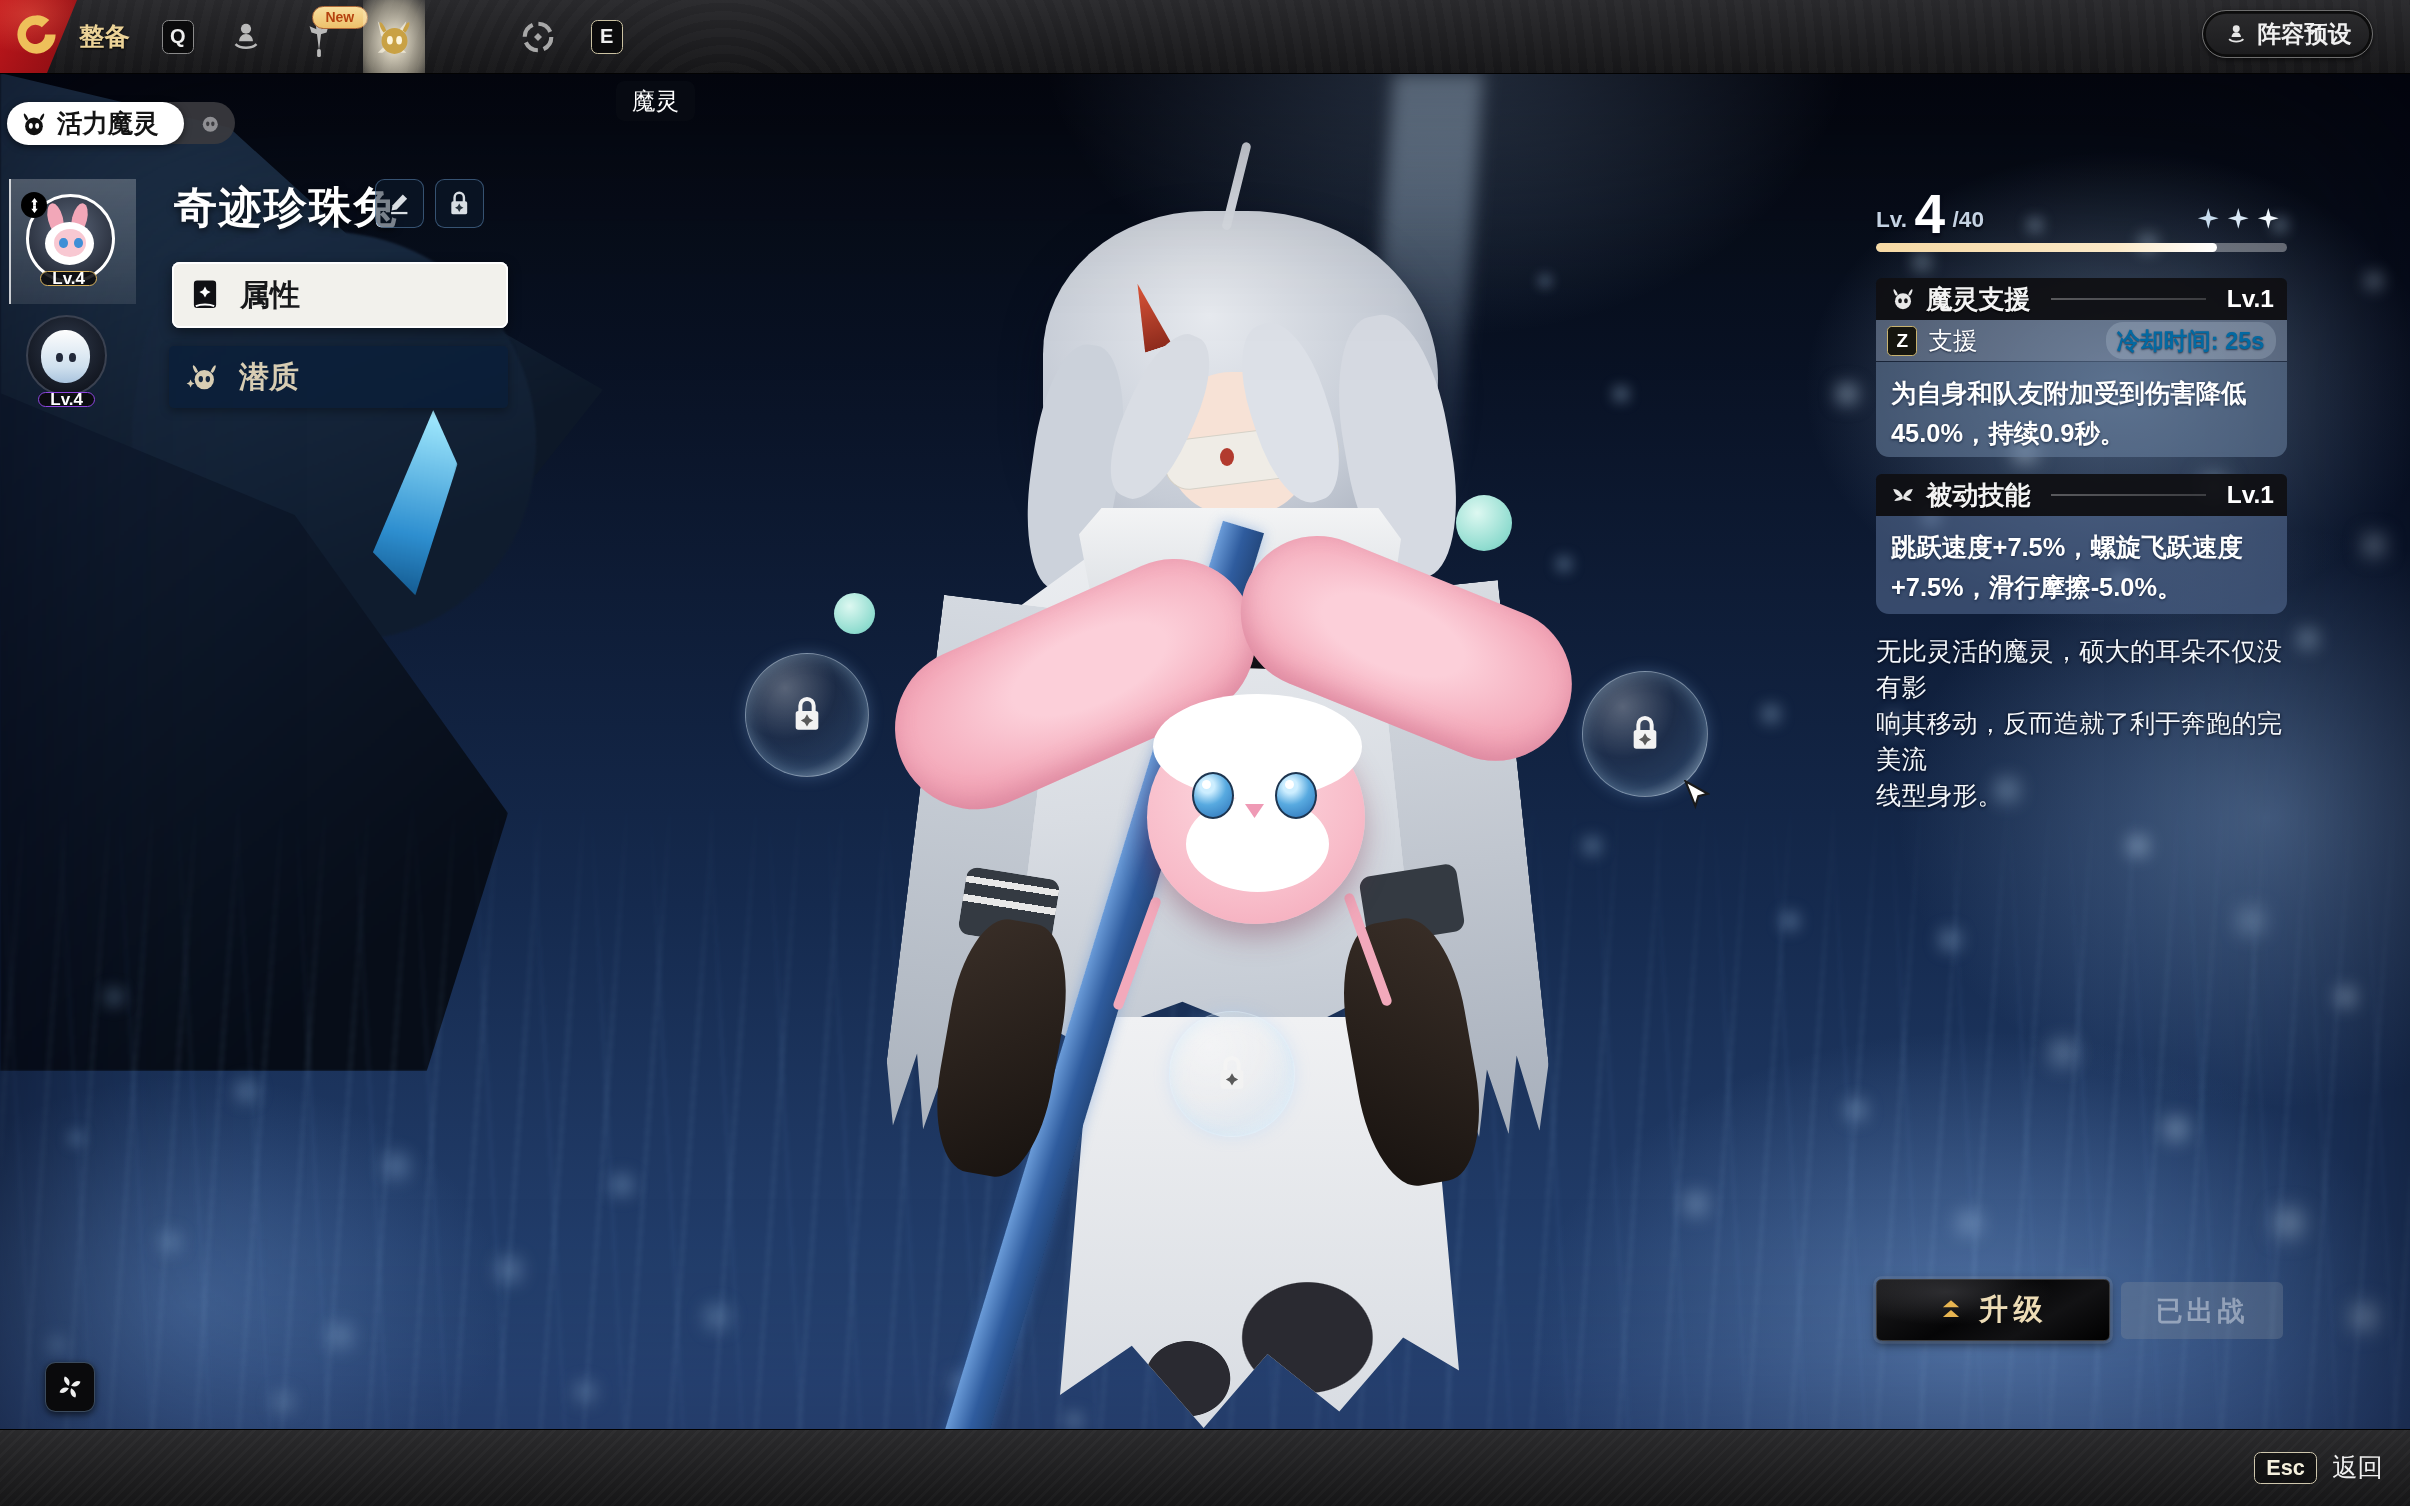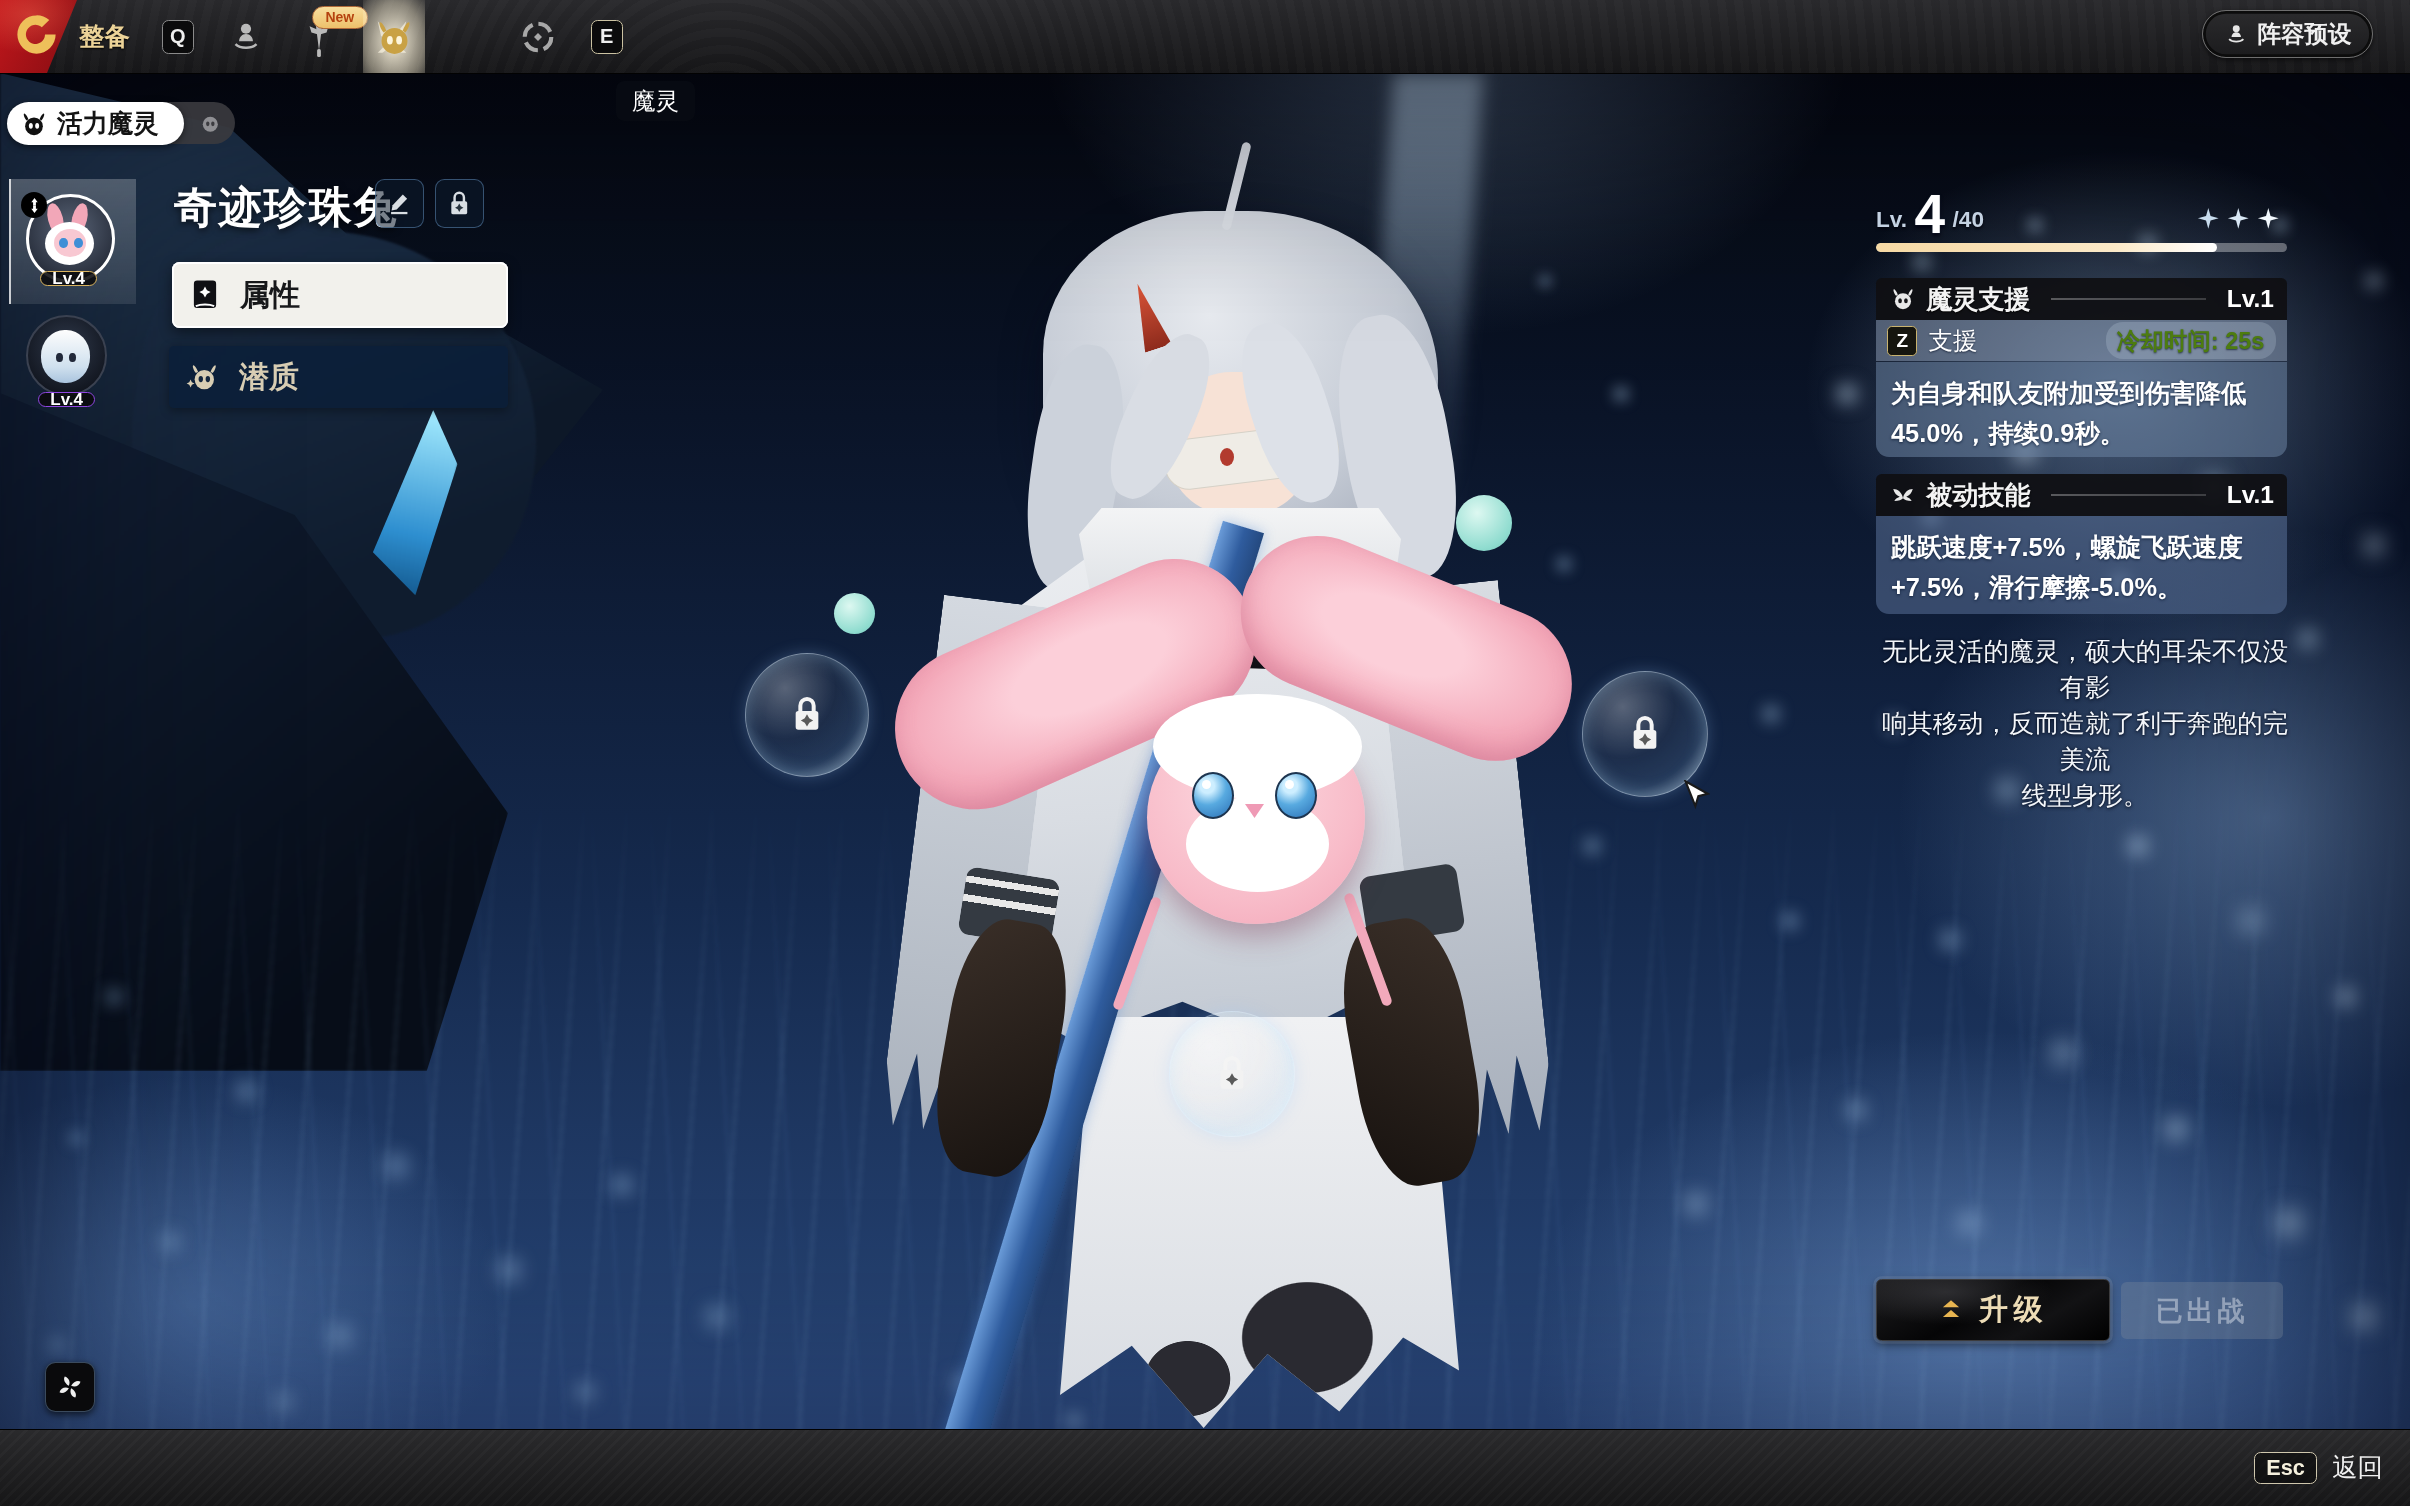--- a/index.html
+++ b/index.html
@@ -213,27 +213,27 @@
     display:flex;align-items:center;padding:0 13px;box-sizing:border-box;gap:9.4px;}
   .skillhead .t{font-size:26px;font-weight:bold;color:#f3f3f3;text-shadow:0 0.9px 1.9px #000;}
   .skillhead .line{flex:1;height:1.9px;background:linear-gradient(90deg,rgba(255,255,255,.30),rgba(255,255,255,.18));margin:0 11.3px;}
   .skillhead .lv{font-size:24.5px;font-weight:bold;color:#fff;}
   .skillrow{left:1876px;top:320px;width:411px;height:41px;background:rgba(150,168,192,.48);z-index:20;
     display:flex;align-items:center;padding:0 11.3px;box-sizing:border-box;gap:11.3px;}
   .zbadge{width:30px;height:30px;border-radius:4.7px;background:#16160f;border:1.9px solid #c9b36e;box-sizing:border-box;
     color:#fff;font-size:19px;font-weight:bold;display:flex;align-items:center;justify-content:center;}
   .skname{font-size:24.5px;font-weight:normal;color:#fff;text-shadow:0 0.9px 1.9px rgba(10,20,40,.7);}
   .cdchip{margin-left:auto;background:rgba(215,228,244,.20);border-radius:17px;padding:2.8px 11.3px;
-    font-size:23.5px;font-weight:bold;color:#4d7c0f;text-shadow:0 0.9px 1.9px rgba(10,20,40,.7);}
+    font-size:23.5px;font-weight:bold;color:#0369a1;text-shadow:0 0.9px 1.9px rgba(10,20,40,.7);}
   .skdesc{width:411px;box-sizing:border-box;padding:11.3px 15px;z-index:20;
     font-size:25.4px;font-weight:bold;color:#fff;line-height:40px;text-shadow:0 0.9px 2.8px rgba(10,25,50,.8);}
   .desc1{left:1876px;top:362px;height:95px;background:rgba(108,131,163,.54);border-radius:0 0 13px 13px;}
   .desc2{left:1876px;top:516px;height:98px;background:rgba(88,111,150,.56);border-radius:0 0 13px 13px;}
   .flavor{left:1876px;top:633px;width:418px;z-index:20;font-size:25.4px;color:#f3f6fa;line-height:36px;
-    text-shadow:0 0.9px 3.8px rgba(4,12,30,.95),0 0 1.9px rgba(4,12,30,.8);text-align:center;}
+    text-shadow:0 0.9px 3.8px rgba(4,12,30,.95),0 0 1.9px rgba(4,12,30,.8);}
 
   
   .upbtn{left:1876px;top:1279px;width:234px;height:62px;border-radius:5.6px;box-sizing:border-box;z-index:20;
     background:radial-gradient(151px 47px at 30% 20%,rgba(70,70,75,.55),transparent 70%),linear-gradient(150deg,#1c1c1e,#050506 45%,#121214 70%,#000);
     border:0.9px solid #3c3c3e;box-shadow:0 0 0 2.8px rgba(255,255,255,.10),0 3.8px 9.4px rgba(0,0,0,.5);
     display:flex;align-items:center;justify-content:center;gap:15px;
     color:#eddcb6;font-size:29px;font-weight:bold;letter-spacing:5.6px;}
   .deploybtn{left:2121px;top:1282px;width:162px;height:57px;border-radius:5.6px;z-index:20;
     background:rgba(128,140,156,.32);display:flex;align-items:center;justify-content:center;
     color:rgba(205,214,226,.55);font-size:27px;font-weight:bold;letter-spacing:3.8px;}

